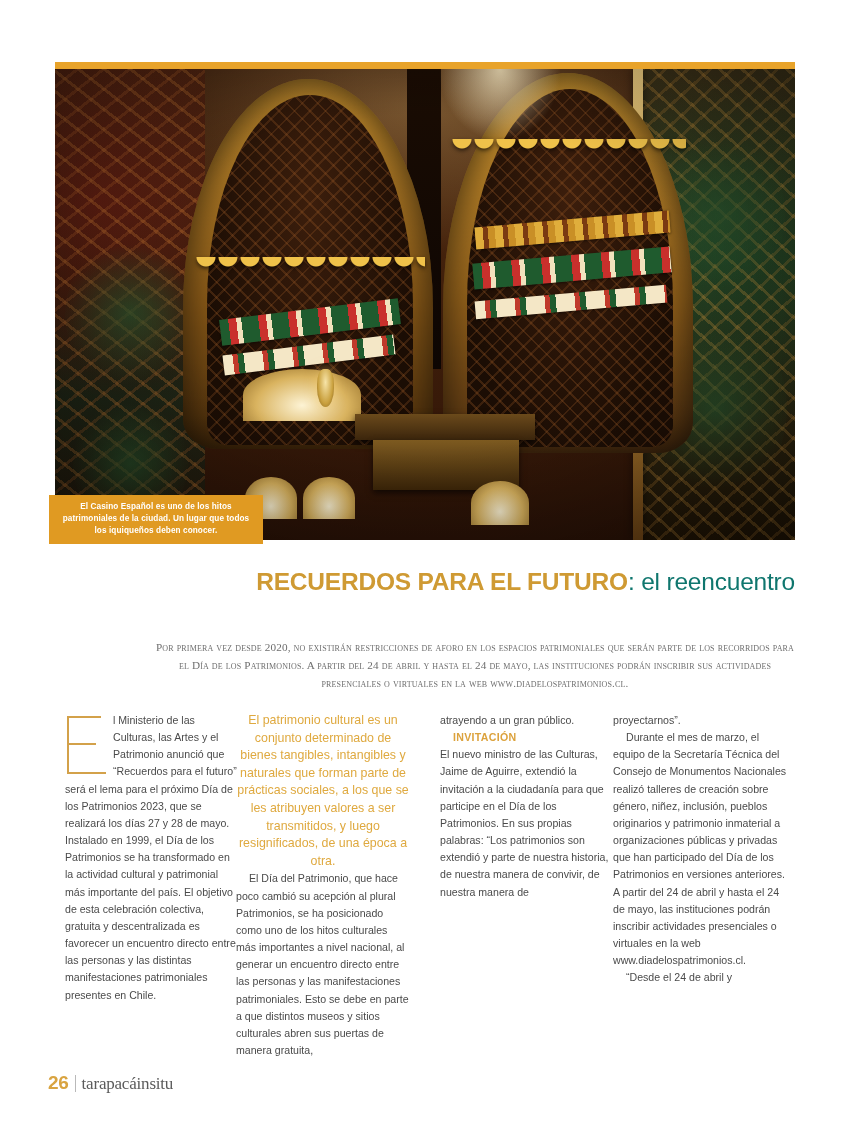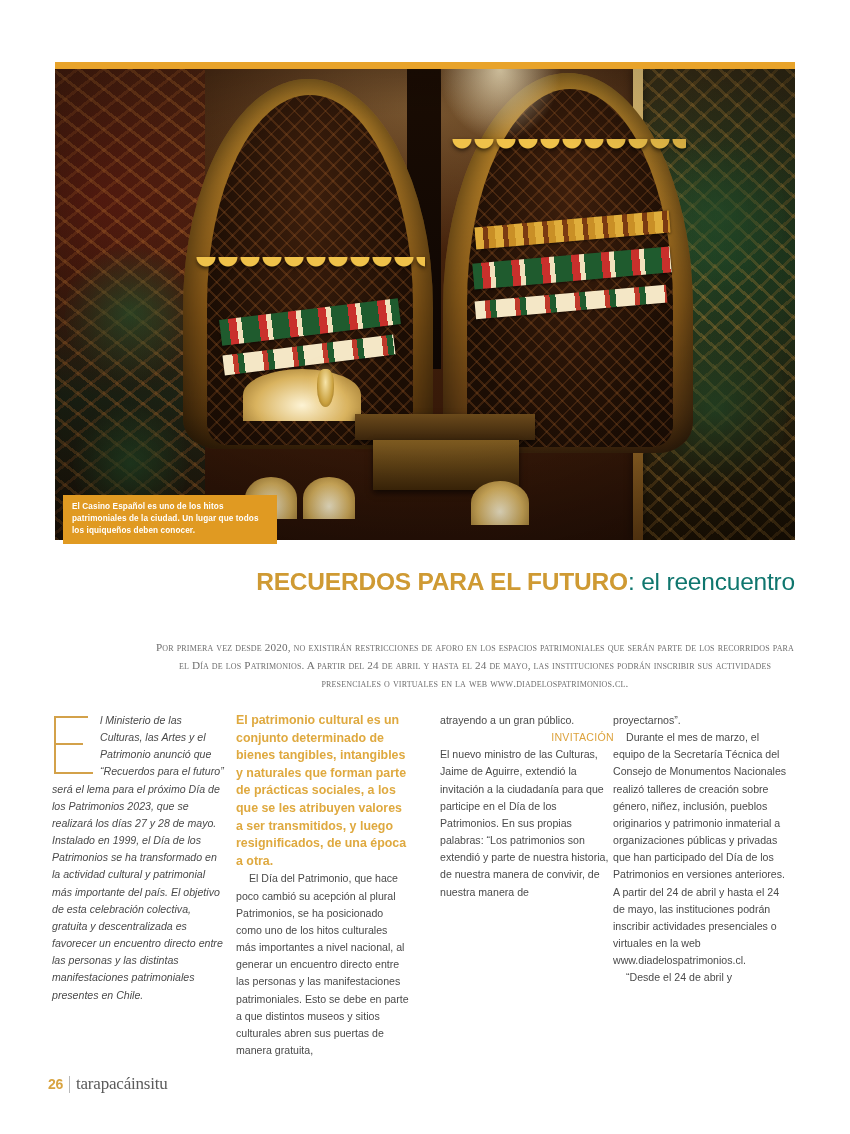--- a/index.html
+++ b/index.html
@@ -141,31 +141,32 @@
     position: absolute;
     inset: 0;
     background: radial-gradient(ellipse 78% 78% at 50% 45%, rgba(0,0,0,0) 45%, rgba(0,0,0,.48) 100%);
     pointer-events: none;
     z-index: 30;
   }
 
   
   #photo-caption {
     position: absolute;
-    left: 63px;
+    left: 49px;
     top: 495px;
     width: 196px;
     padding: 6px 9px 7px 9px;
     background: #e09a22;
     color: #ffffff;
     font-size: 8.2px;
     line-height: 1.45;
     font-weight: bold;
     letter-spacing: .1px;
     z-index: 45;
+    text-align: center;
   }
 
   
   #headline {
     position: absolute;
     left: 150px;
     top: 566px;
     width: 645px;
     text-align: right;
     font-size: 24.5px;
@@ -201,21 +202,21 @@
   }
   .col {
     position: absolute;
     top: 0;
     width: 174px;
     font-size: 10.6px;
     line-height: 1.62;
     color: #4a4a4a;
     text-align: left;
   }
-  .col.c1 { left: 4px; font-style: italic; }
+  .col.c1 { left: 17px; }
   .col.c2 { left: 188px; }
   .col.c3 { left: 392px; }
   .col.c4 { left: 565px; }
 
   .col p { margin: 0; }
   .col p + p { text-indent: 13px; }
 
   
   .dropcap-wrap {
     position: relative;
@@ -230,45 +231,45 @@
     background: #d3a14a;
   }
   .dc-v  { left: 2px;  top: 2px;  width: 2px;  height: 58px; }
   .dc-t  { left: 2px;  top: 2px;  width: 34px; height: 2px; }
   .dc-m  { left: 2px;  top: 29px; width: 29px; height: 2px; }
   .dc-b  { left: 2px;  top: 58px; width: 39px; height: 2px; }
 
   .pullquote {
     font-size: 12.4px;
     line-height: 1.42;
-    font-weight: bold;
+    font-weight: normal;
     color: #dfa93f;
-    text-align: left;
+    text-align: center;
     margin: 0 0 13px 0;
   }
   .subhead {
     font-size: 10.6px;
-    font-weight: normal;
+    font-weight: bold;
     color: #dca23c;
-    text-align: right;
+    text-align: left;
     letter-spacing: .3px;
     margin: 13px 0 3px 0;
   }
 
   
   #footer {
     position: absolute;
     left: 48px;
     bottom: 40px;
     display: flex;
     align-items: baseline;
     gap: 6px;
   }
   #footer .pagenum {
-    font-size: 14px;
+    font-size: 19px;
     font-weight: bold;
     color: #d9a441;
     letter-spacing: -.3px;
   }
   #footer .divider {
     width: 1px;
     height: 17px;
     background: #b9b9b9;
     align-self: center;
   }

